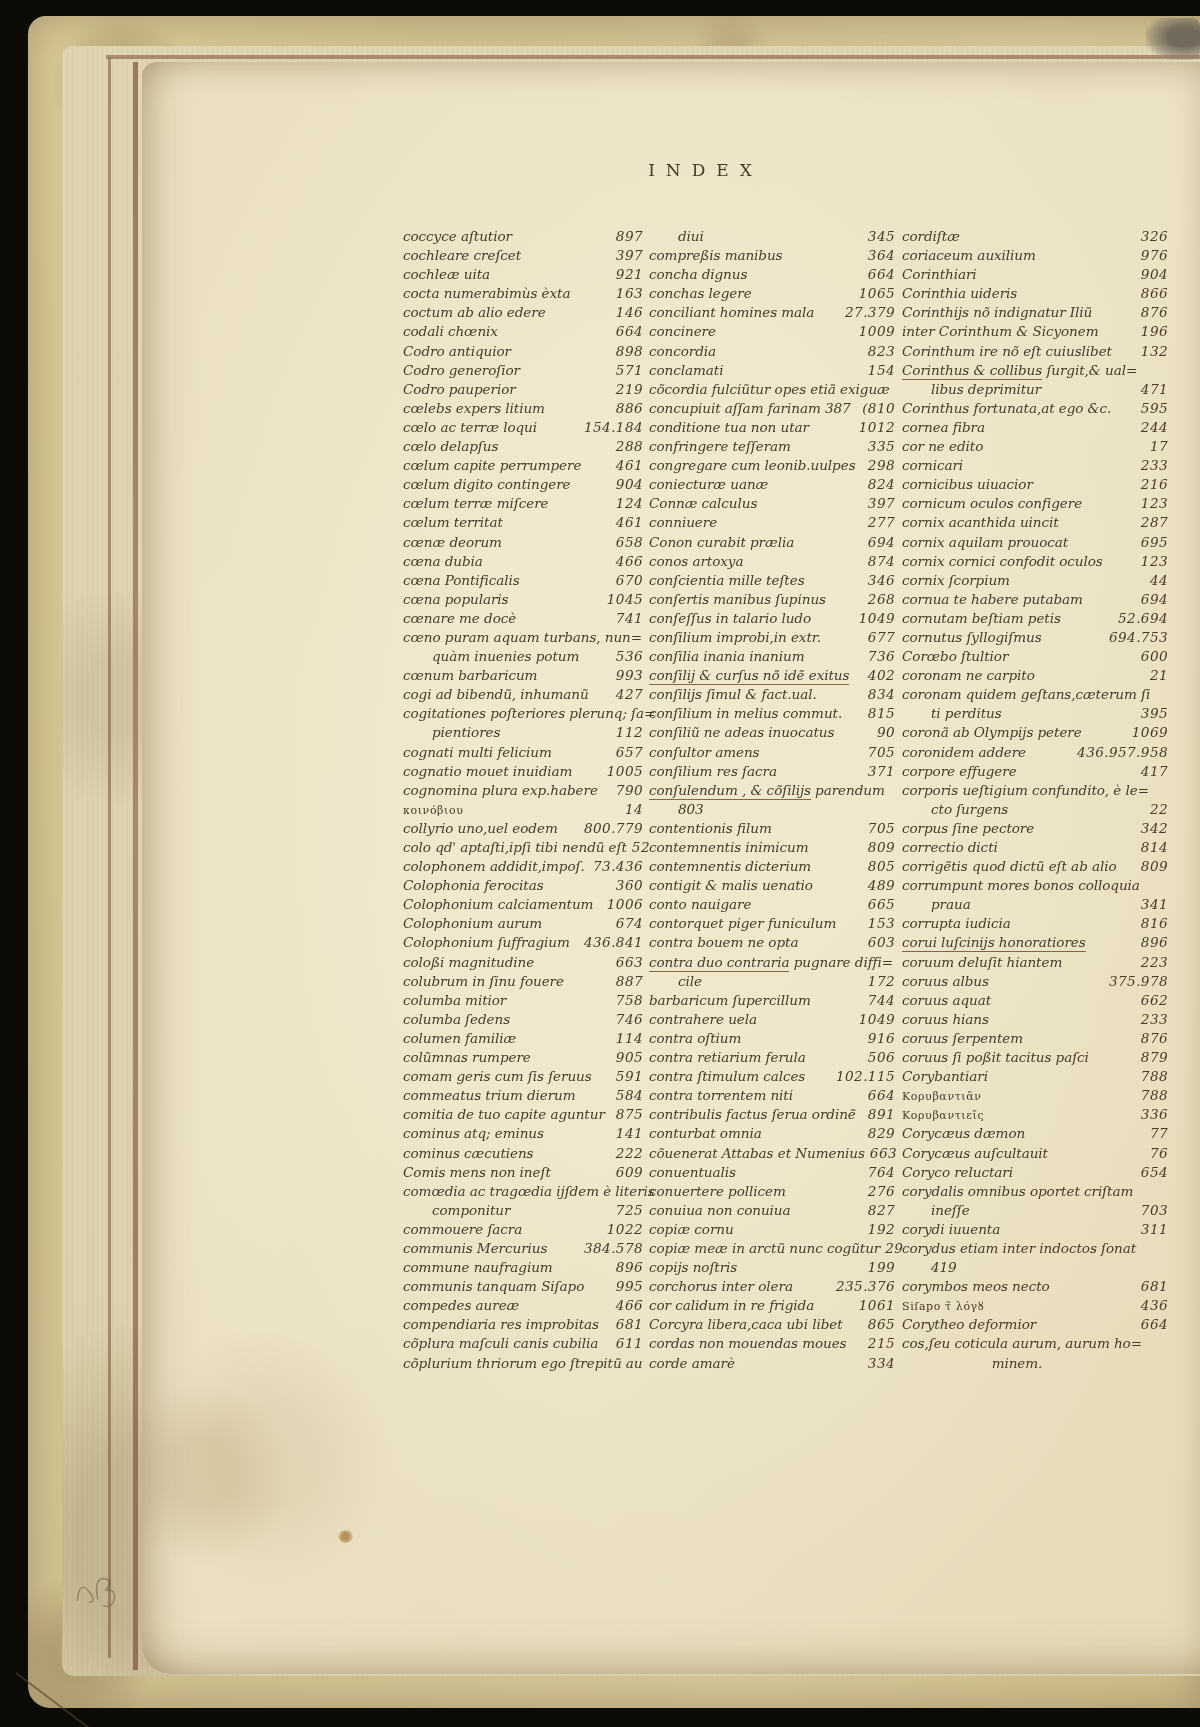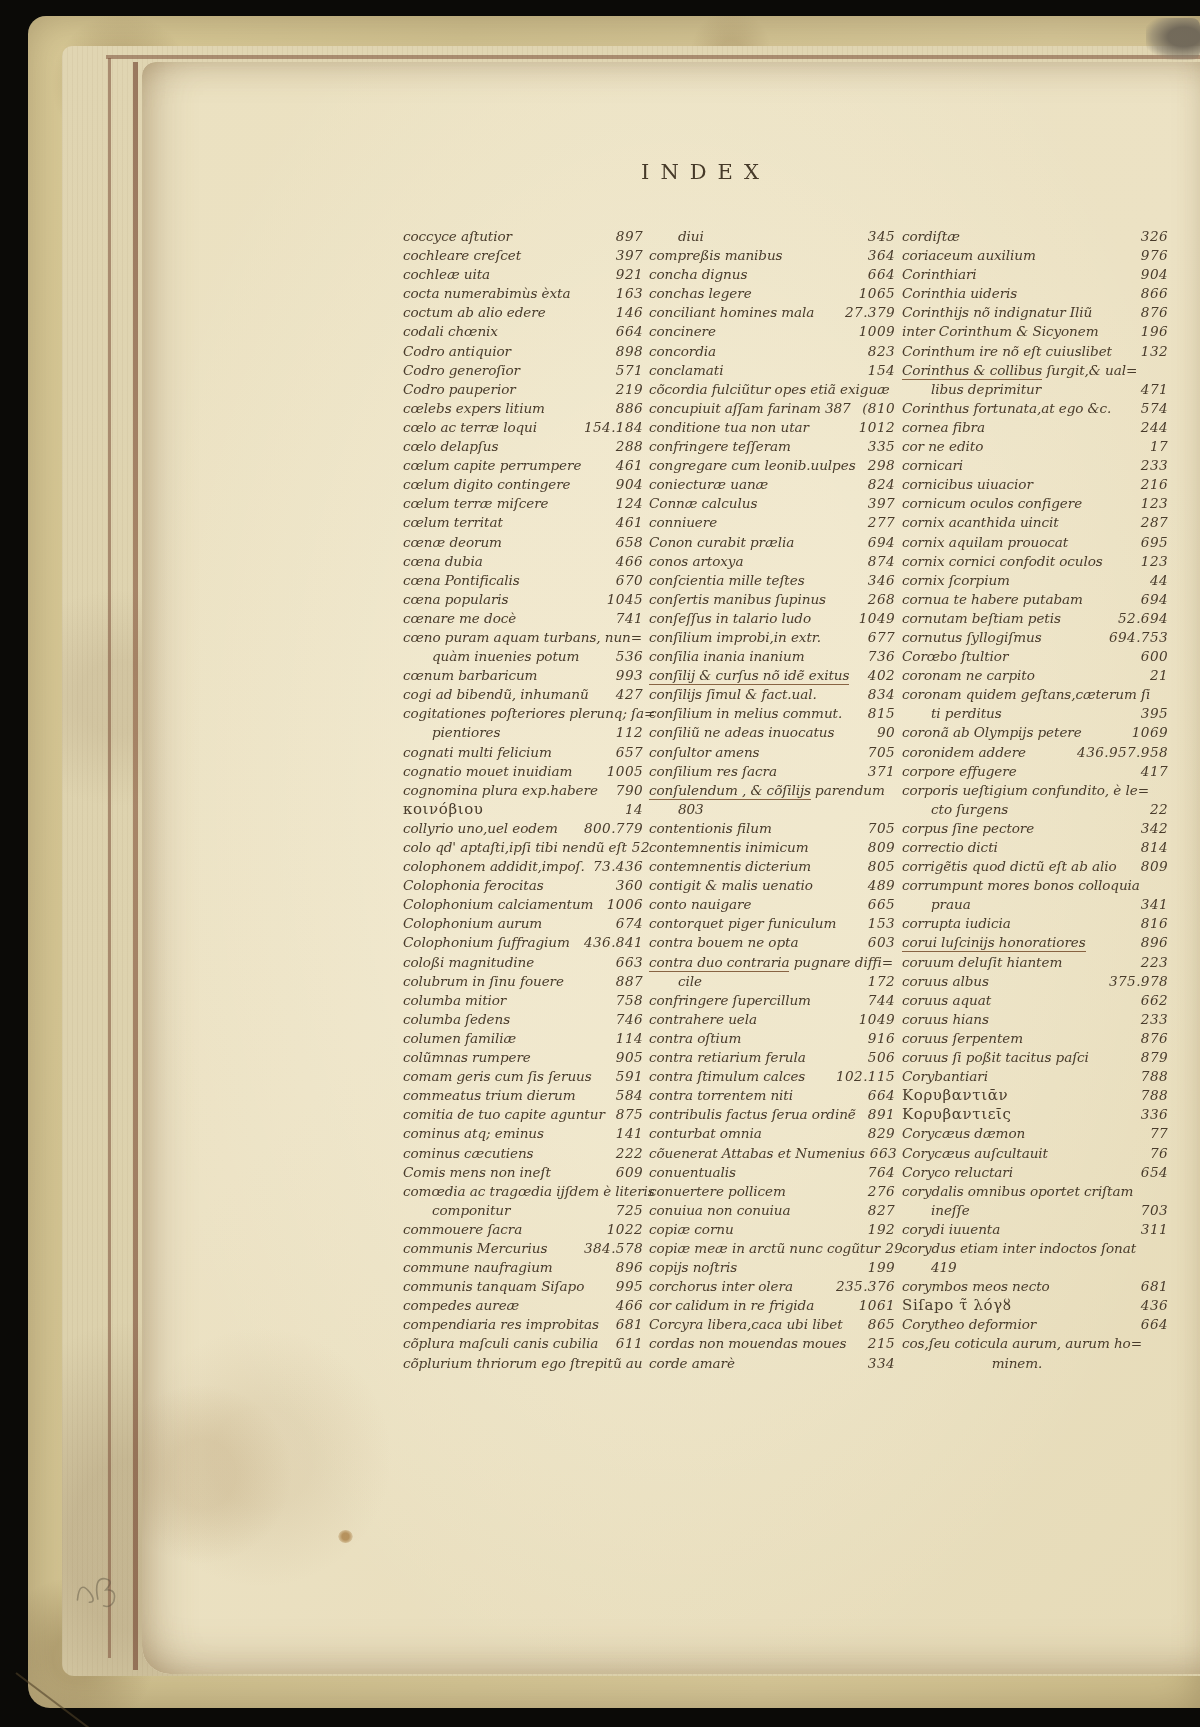--- a/index.html
+++ b/index.html
@@ -61,36 +61,36 @@
     border-radius:8px;
   }
   .crease{
     position:absolute;left:16px;top:1672px;width:118px;height:2px;
     background:rgba(80,65,40,.6);transform:rotate(37deg);transform-origin:left center;
   }
   .pencil{position:absolute;left:68px;top:1556px;opacity:.45;transform:rotate(-14deg);}
   
   .header{
     position:absolute;left:600px;top:160px;width:200px;margin:0;
-    font-size:21px;font-weight:normal;color:#463a29;text-align:center;
+    font-size:17px;font-weight:normal;color:#463a29;text-align:center;
     letter-spacing:11px;text-indent:11px;
   }
   .col{
     position:absolute;top:191px;color:#483b2b;font-style:italic;
     font-size:13.6px;line-height:19.1px;letter-spacing:-.1px;margin-top:36px;
   }
   .col1{left:403px;width:240px;}
   .col2{left:649px;width:246px;}
   .col3{left:902px;width:266px;}
   .row{display:flex;justify-content:space-between;align-items:baseline;height:19.1px;gap:5px;}
   .row .t{white-space:nowrap;}
   .row .n{flex-shrink:0;letter-spacing:.4px;}
   .row.indent .t{padding-left:29px;}
   .row.right{justify-content:center;padding-right:36px;}
-  .row.greek .t{font-style:normal;font-size:15px;letter-spacing:.6px;}
+  .row.greek .t{font-style:normal;font-size:11px;letter-spacing:.6px;}
   .ul{border-bottom:1.5px solid rgba(110,66,33,.8);padding-bottom:1px;text-align:center;}
 </style>
 </head>
 <body>
 
 <div class="scene">
   <div class="cover"></div>
   <div class="fore-edge"></div>
   <div class="rule rule-v-outer"></div>
   <div class="rule rule-top"></div>
@@ -495,21 +495,21 @@
         <span class="n">603</span>
       </div>
       <div class="row">
         <span class="t"><span class="ul">contra duo contraria</span> pugnare diffi=</span>
       </div>
       <div class="row indent">
         <span class="t">cile</span>
         <span class="n">172</span>
       </div>
       <div class="row">
-        <span class="t">confringere ſupercillum</span>
+        <span class="t">barbaricum ſupercillum</span>
         <span class="n">744</span>
       </div>
       <div class="row">
         <span class="t">contrahere uela</span>
         <span class="n">1049</span>
       </div>
       <div class="row">
         <span class="t">contra oſtium</span>
         <span class="n">916</span>
       </div>
@@ -613,21 +613,21 @@
       </div>
       <div class="row">
         <span class="t"><span class="ul">Corinthus &amp; collibus</span> ſurgit,&amp; ual=</span>
       </div>
       <div class="row indent">
         <span class="t">libus deprimitur</span>
         <span class="n">471</span>
       </div>
       <div class="row">
         <span class="t">Corinthus fortunata,at ego &amp;c.</span>
-        <span class="n">574</span>
+        <span class="n">595</span>
       </div>
       <div class="row">
         <span class="t">cornea fibra</span>
         <span class="n">244</span>
       </div>
       <div class="row">
         <span class="t">cor ne edito</span>
         <span class="n">17</span>
       </div>
       <div class="row">

